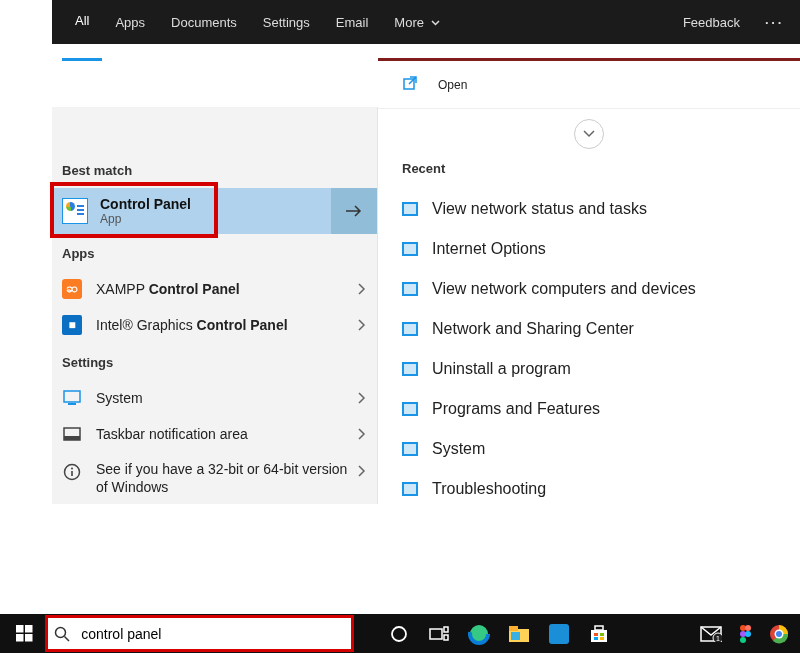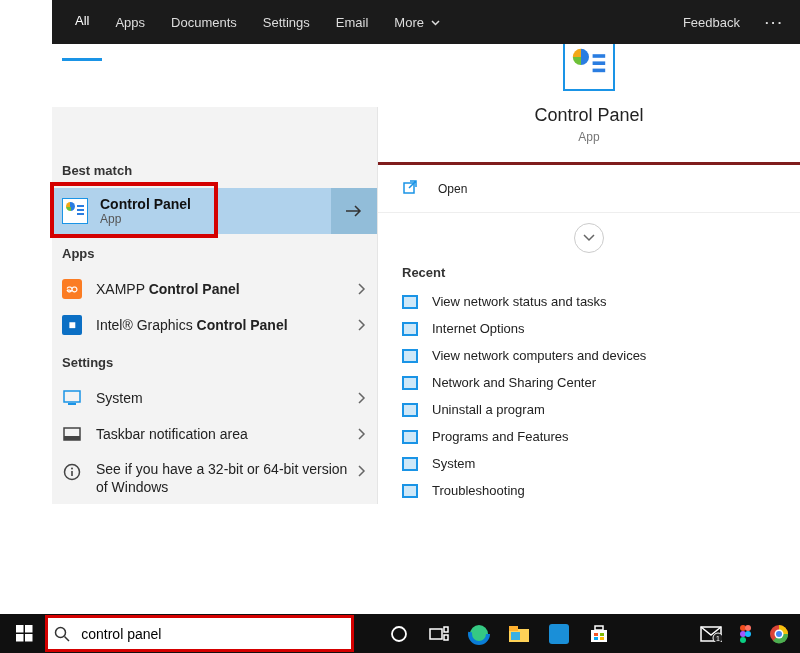--- a/index.html
+++ b/index.html
@@ -34,21 +34,21 @@
 
   
   .preview { display:flex; flex-direction:column; align-items:center; padding: 40px 0 18px 0; }
   .preview-icon { width: 52px; height: 52px; background: #fff; border: 2px solid #1a94e6; display:flex; align-items:center; justify-content:center; margin-bottom: 14px; }
   .preview-title { font-size: 18px; color: #222; }
   .preview-sub { font-size: 12px; color: #777; margin-top:4px; }
   .open-row { display:flex; align-items:center; padding: 14px 24px; border-top:3px solid #7f1d1d; border-bottom:1px solid #eee; cursor:pointer; font-size:12px; color:#222;}
   .open-row .oicon { width:20px; margin-right:16px; color:#1a94e6; }
   .expand-circle { width:30px;height:30px;border:1px solid #ccc;border-radius:50%;display:flex;align-items:center;justify-content:center;margin:10px auto 6px auto;cursor:pointer;color:#666;}
   .recent-label { font-size:13px; font-weight:600; padding: 6px 24px 8px 24px; color:#333;}
-  .recent-item { display:flex; align-items:center; padding: 6px 24px; font-size:13px; color:#222; cursor:pointer;}
+  .recent-item { display:flex; align-items:center; padding: 6px 24px; font-size:16px; color:#222; cursor:pointer;margin-top:10px;}
   .ri-icon { width:16px;height:14px;background:#1a94e6;margin-right:14px;display:inline-block;position:relative;}
   .ri-icon::after{content:"";position:absolute;inset:2px;background:#cfe8f8;}
 
   
   .taskbar { position:absolute; bottom:0; left:0; right:0; height:39px; background:#101010; display:flex; align-items:center; }
   .start { width:48px;height:39px;display:flex;align-items:center;justify-content:center;cursor:pointer;}
   .search-wrap { height:31px; width:303px; background:#fff; display:flex; align-items:center; margin-right:6px; position:relative;}
   .search-wrap input { border:none; outline:none; font-size:14px; width:100%; padding-left:6px; }
   .sicon{ width:30px;display:flex;align-items:center;justify-content:center;color:#333;}
   .red-box2 { position:absolute; border:3px solid #d40000; pointer-events:none; inset:-3px; }

